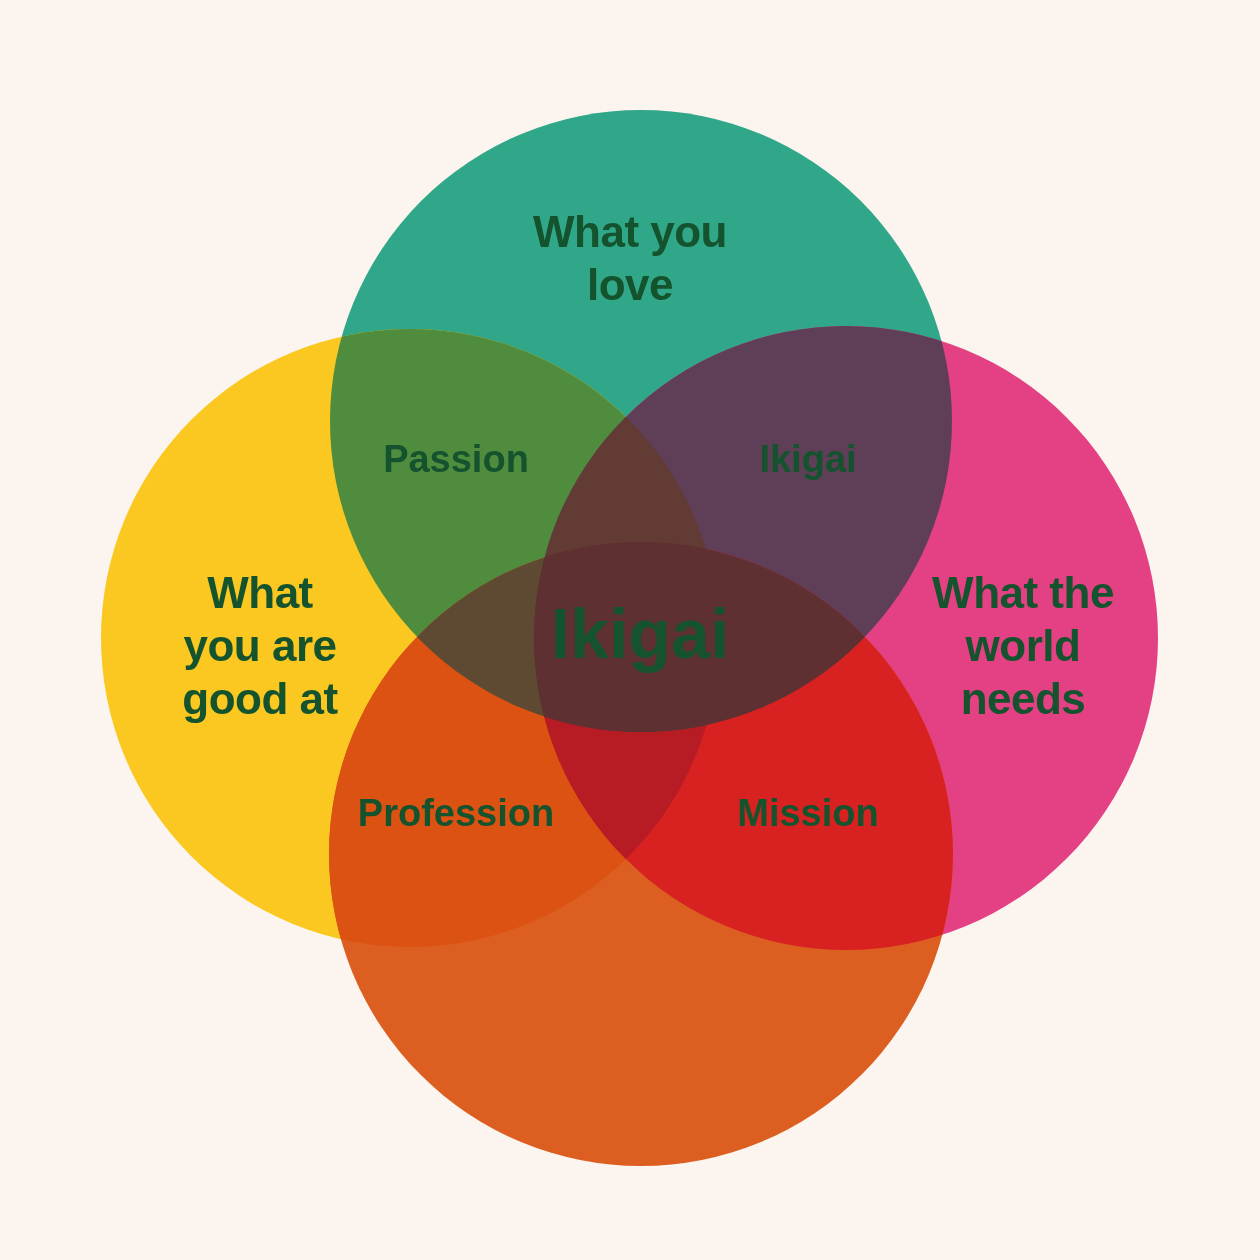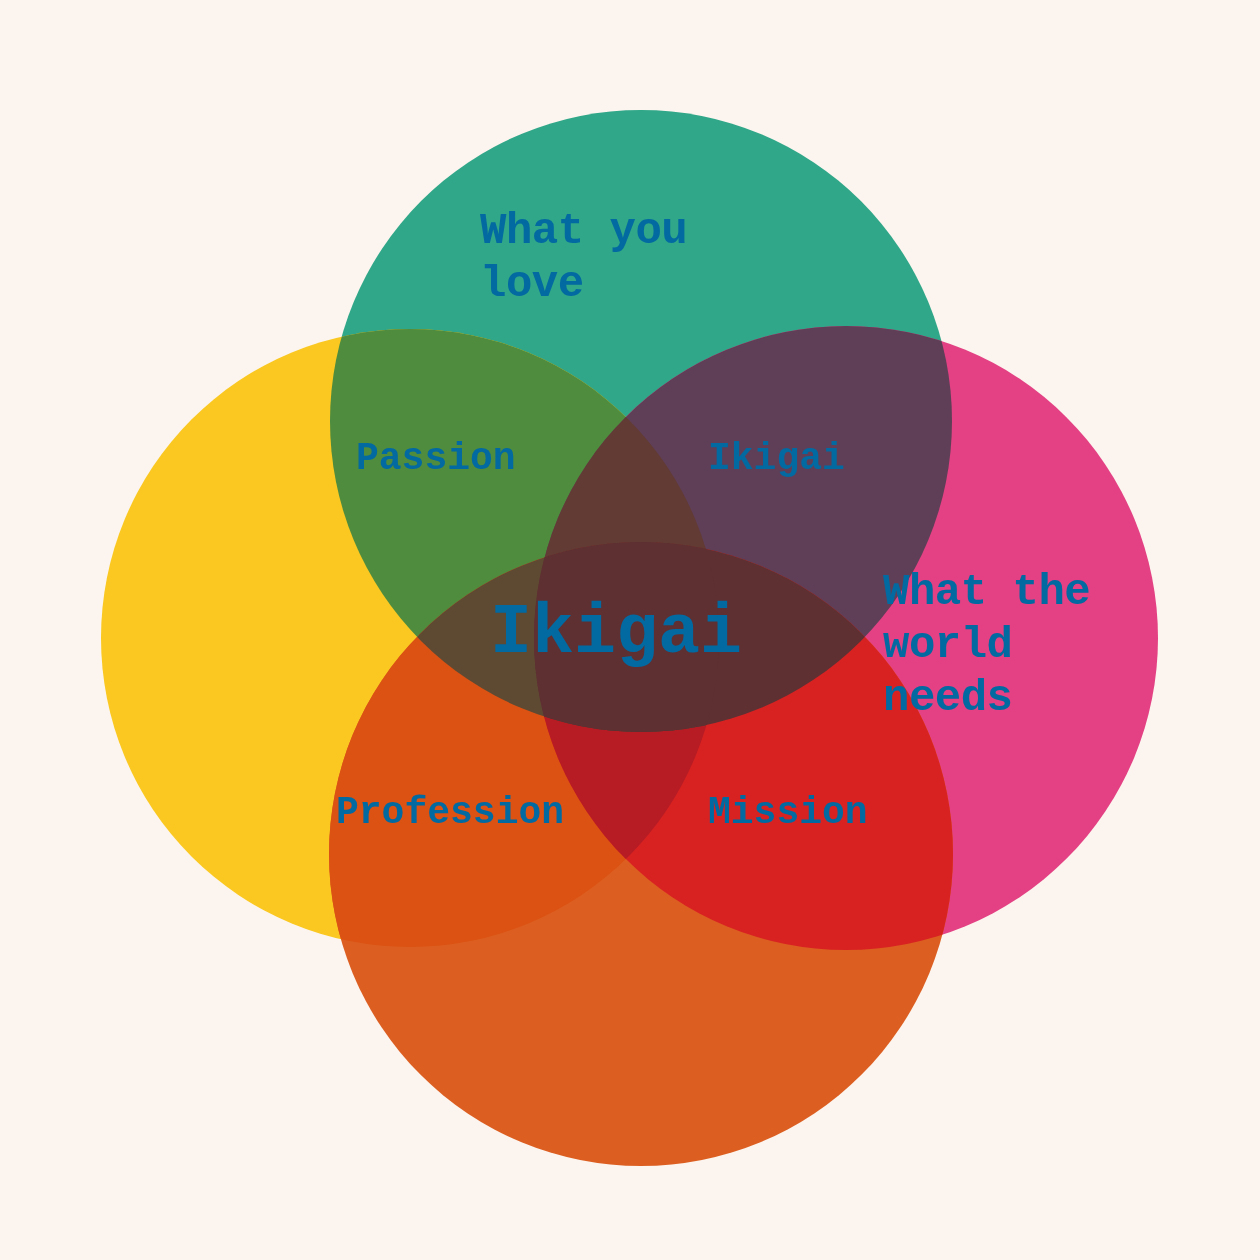--- a/index.html
+++ b/index.html
@@ -1,19 +1,19 @@
 <!DOCTYPE html>
 <html><head>
 <meta charset="utf-8">
 <style>
   html, body { margin: 0; padding: 0; background: #FCF5EF; }
   body { width: 1260px; height: 1260px; position: relative; overflow: hidden; font-family: "Liberation Sans", sans-serif; }
   #frame { position: absolute; left: 0; top: 0; width: 1260px; height: 1260px; background: #FCF5EF; }
   svg { position: absolute; left: 0; top: 0; }
-  .lbl { position: absolute; color: #0369a1; font-weight: bold; font-family: Liberation Mono, monospace; white-space: pre-line; }
+  .lbl { position: absolute; color: #14532d; font-weight: bold; text-align: center; font-family: Liberation Sans, sans-serif; white-space: pre-line; }
   .circle-label { font-size: 44px; line-height: 53px; letter-spacing: -0.5px; }
   .overlap-label { font-size: 38px; line-height: 44px; }
   .center-label { font-size: 70px; line-height: 80px; }
 </style>
 </head>
 <body>
 
 <div id="frame">
   <svg width="1260" height="1260" viewBox="0 0 1260 1260">
     <defs>
@@ -74,20 +74,23 @@
         <g clip-path="url(#cp-paid)">
           <g clip-path="url(#cp-good)">
             <circle cx="846" cy="638" r="312" fill="#5E3032"></circle>
           </g>
         </g>
       </g>
   </svg>
 
   <div class="lbl circle-label" style="left:480px; top:205px; width:300px;">What you
 love</div>
+  <div class="lbl circle-label" style="left:120px; top:566px; width:280px;">What
+you are
+good at</div>
   <div class="lbl circle-label" style="left:883px; top:566px; width:280px;">What the
 world
 needs</div>
 
   <div class="lbl overlap-label" style="left:356px; top:437px; width:200px;">Passion</div>
   <div class="lbl overlap-label" style="left:708px; top:437px; width:200px;">Ikigai</div>
   <div class="lbl overlap-label" style="left:336px; top:791px; width:240px;">Profession</div>
   <div class="lbl overlap-label" style="left:708px; top:791px; width:200px;">Mission</div>
 
   <div class="lbl center-label" style="left:490px; top:594px; width:300px;">Ikigai</div>

